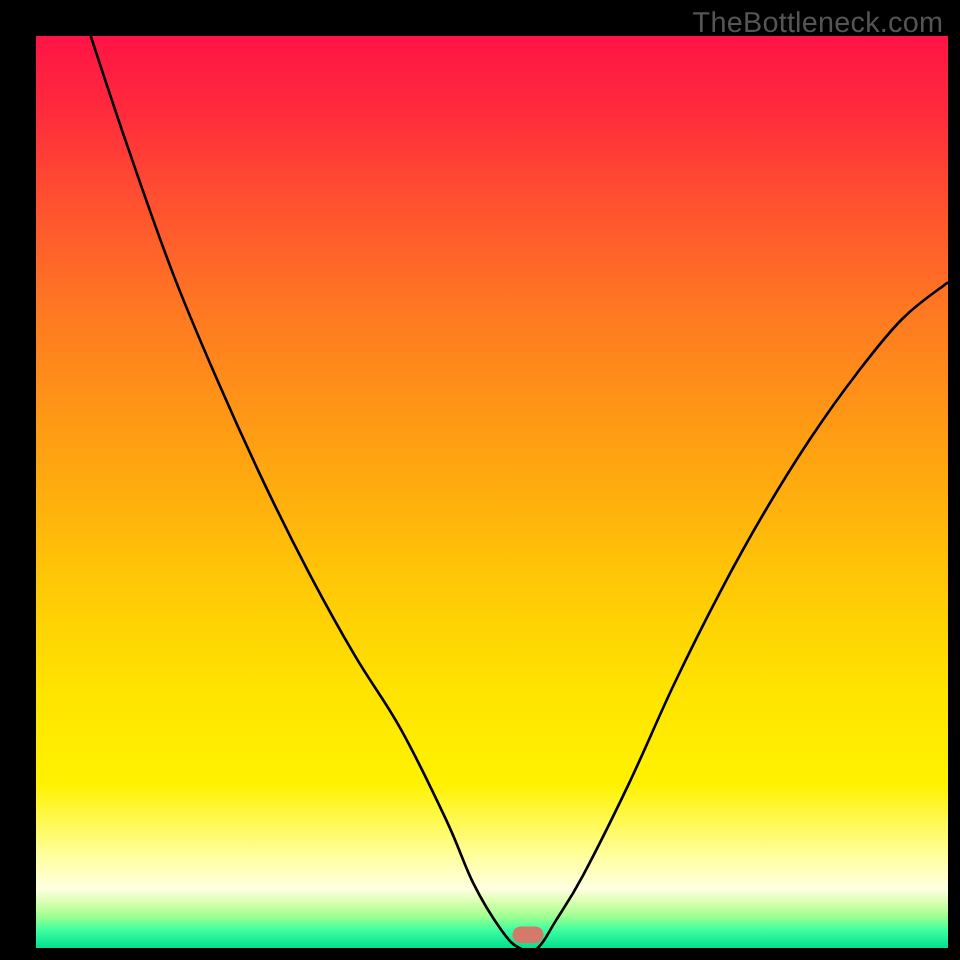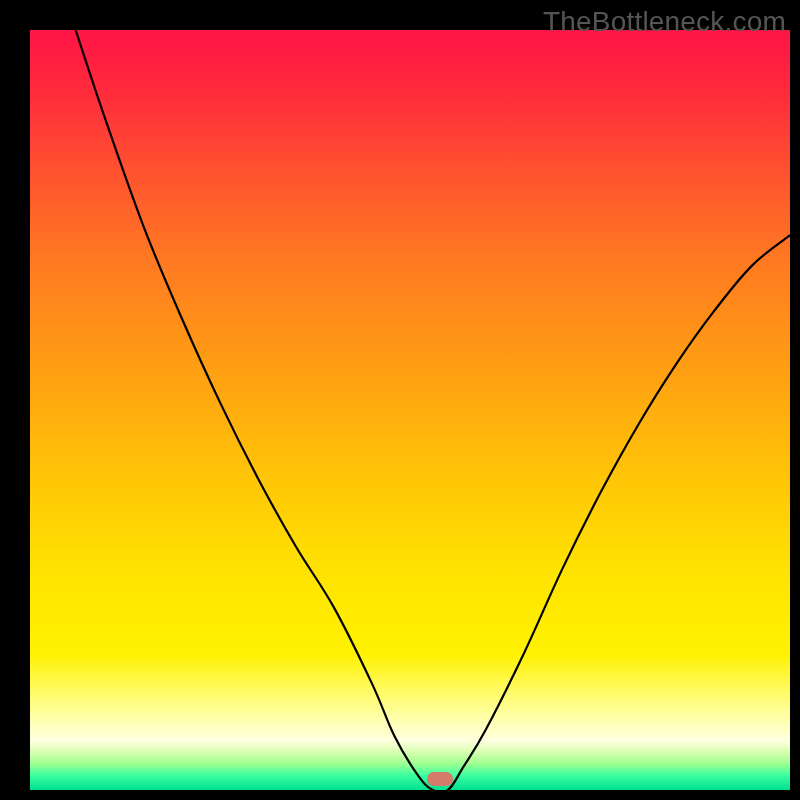--- a/index.html
+++ b/index.html
@@ -9,21 +9,21 @@
     background: #000;
     position: relative;
     overflow: hidden;
     font-family: Arial, sans-serif;
   }
   .watermark {
     position: absolute;
     top: 6px;
     right: 14px;
     color: #555;
-    font-size: 28px;
+    font-size: 24px;
     font-weight: 500;
     z-index: 10;
     letter-spacing: 0.2px;
   }
   .plot-area {
     position: absolute;
     left: 30px;
     top: 30px;
     width: 760px;
     height: 760px;

